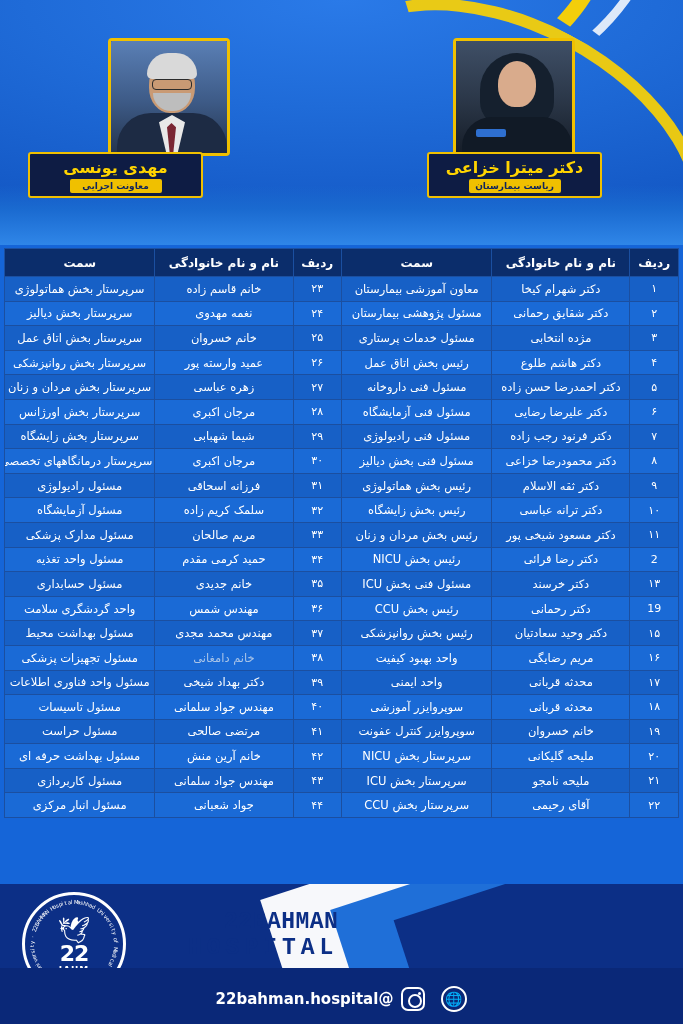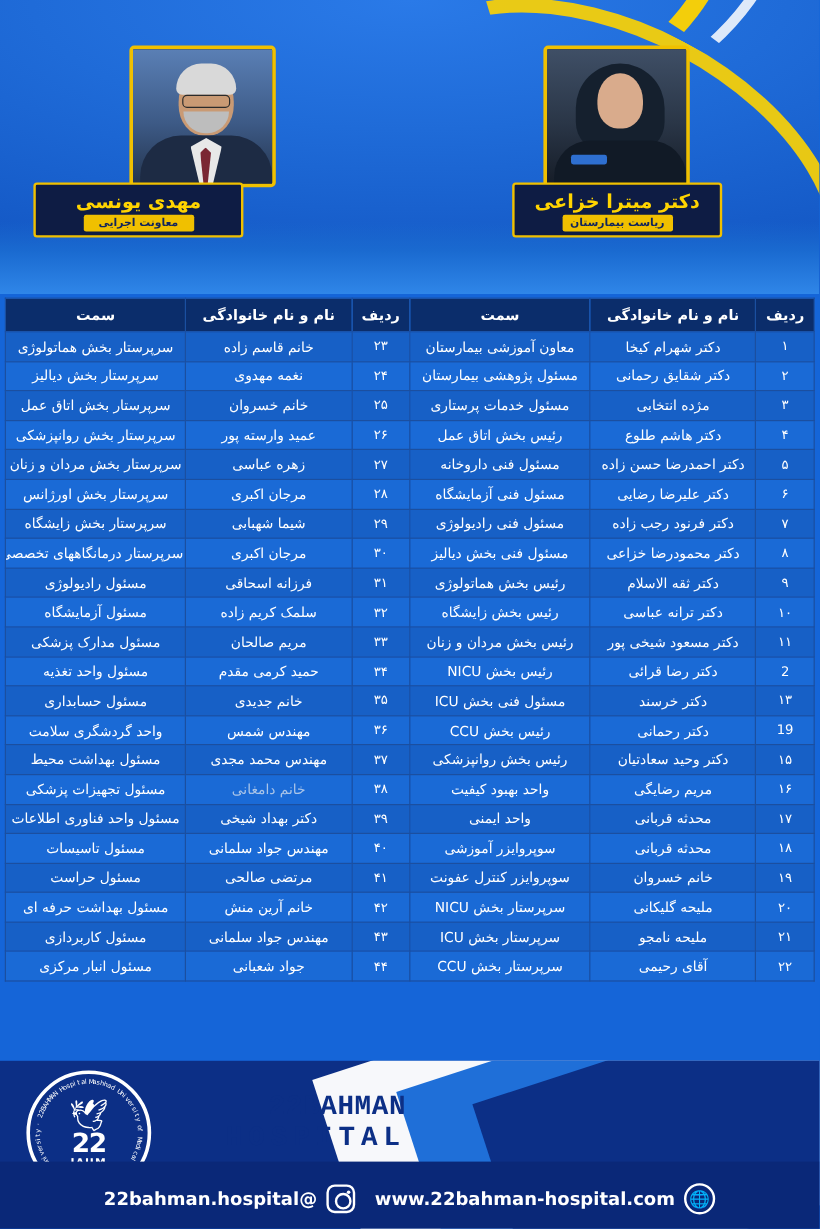--- a/index.html
+++ b/index.html
@@ -643,20 +643,19 @@
 
   <div class="hosp-name">
     <div class="l1">22BAHMAN</div>
     <div class="l2">HOSPITAL</div>
   </div>
 
   <div class="bottom-bar"></div>
   <div class="contact-row">
     <div class="item">
       <span class="icon-circ">🌐</span>
-      <span>www.22bahman-hospital.com</span>
     </div>
     <div class="item">
       <span class="ig-icon"></span>
       <span>@22bahman.hospital</span>
     </div>
   </div>
 </div>
 
 </body></html>

